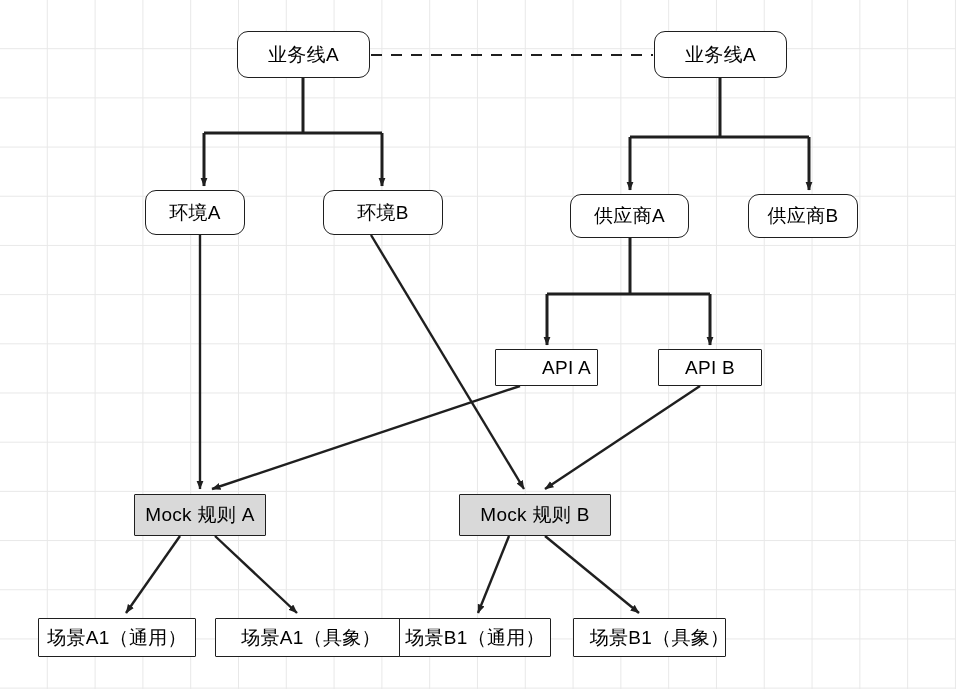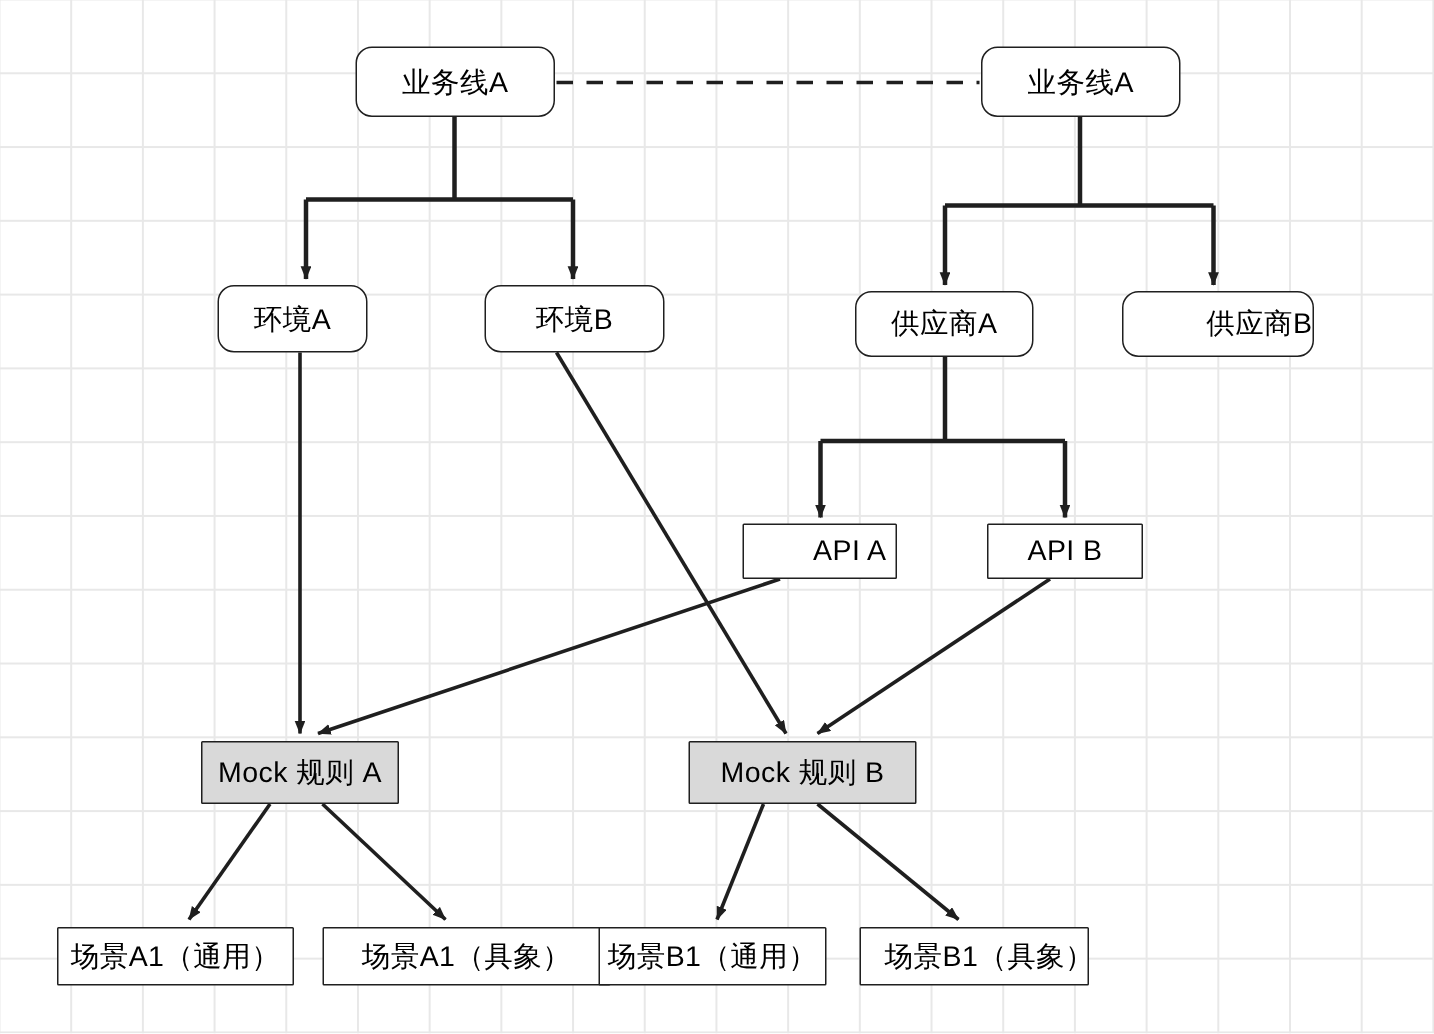--- a/index.html
+++ b/index.html
@@ -110,21 +110,21 @@
   </div>
 
   <div class="node rounded" style="left:323px; top:190px; width:120px; height:45px;">
     <span>环境B</span>
   </div>
 
   <div class="node rounded" style="left:570px; top:194px; width:119px; height:44px;">
     <span>供应商A</span>
   </div>
 
-  <div class="node rounded" style="left:748px; top:194px; width:128px; height:44px;justify-content:flex-end;">
+  <div class="node rounded" style="left:748px; top:194px; width:110px; height:44px;">
     <span>供应商B</span>
   </div>
 
   <div class="node rect" style="left:495px; top:349px; width:103px; height:37px;padding-left:40px;">
     <span>API A</span>
   </div>
 
   <div class="node rect" style="left:658px; top:349px; width:104px; height:37px;">
     <span>API B</span>
   </div>

